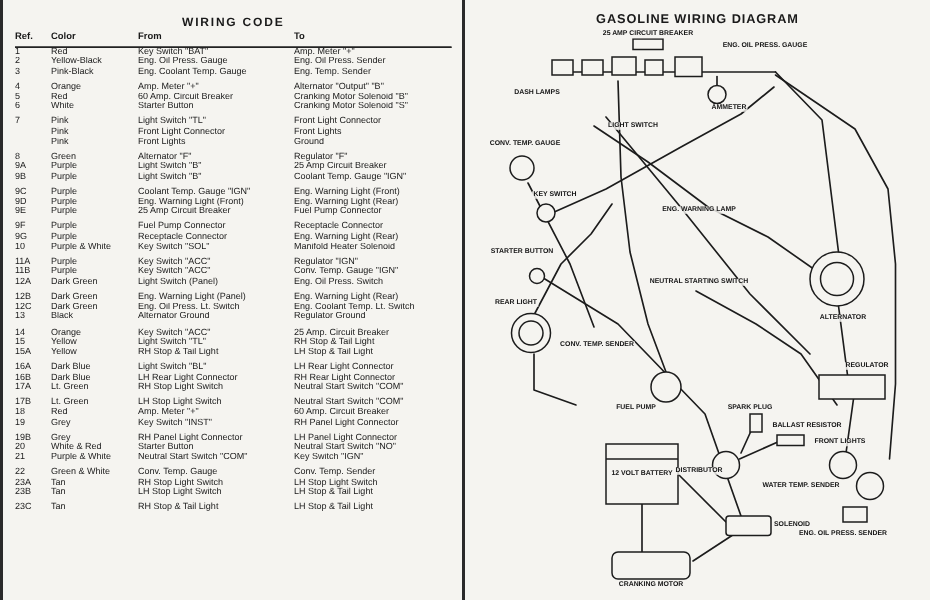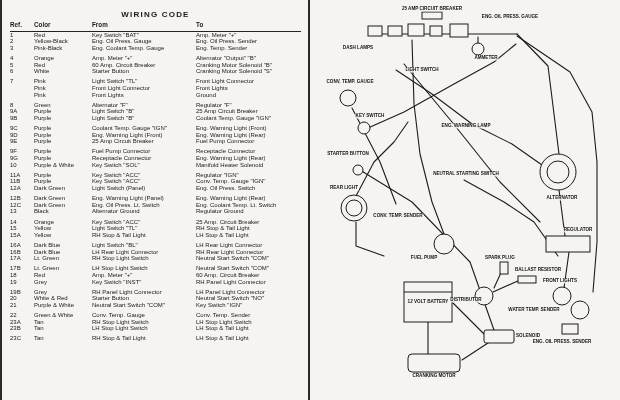--- a/index.html
+++ b/index.html
@@ -304,20 +304,21 @@
             <td>23C</td>
             <td>Tan</td>
             <td>RH Stop &amp; Tail Light</td>
             <td>LH Stop &amp; Tail Light</td>
           </tr>
         </tbody>
     </table>
   </div>
 
   <div class="page right">
+    <div class="wd-title">GASOLINE WIRING DIAGRAM</div>
     <div class="diagram">
       <svg width="308" height="378" viewBox="0 0 308 378">
 
         <g stroke="#1c1c1c" fill="none" stroke-width="1.1" stroke-linejoin="round" stroke-linecap="round">
           <path d="M58 30 H205"></path>
           <path d="M205 30 L236 62 L247 150"></path>
           <path d="M166 50 V33"></path>
           <path d="M56 124 L92 108 L142 80 L182 58 L204 40"></path>
           <path d="M48 166 L100 198 L158 258 L182 326"></path>
           <path d="M44 192 L62 158 L82 138 L96 118"></path>

